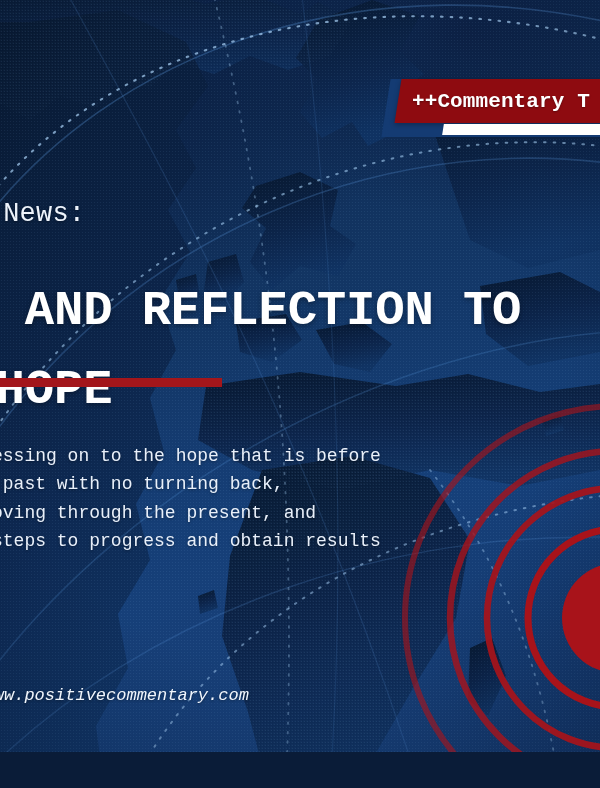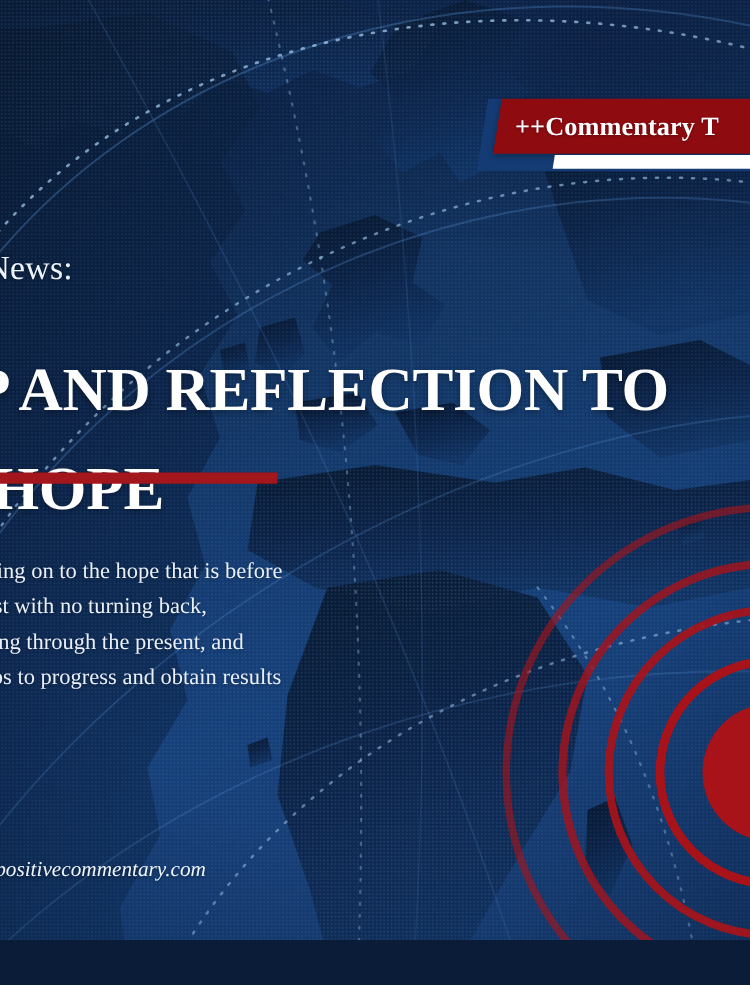--- a/index.html
+++ b/index.html
@@ -2,21 +2,21 @@
 <html><head>
 <meta charset="utf-8">
 <title>Breaking News Banner</title>
 <style>
   html,body{margin:0;padding:0;background:#0a1c38;}
   *{box-sizing:border-box;}
   .stage{
     position:relative;
     width:600px;height:752px;
     overflow:hidden;
-    font-family:Liberation Serif, serif;
+    font-family:Liberation Mono, monospace;
     background:#11305e;
   }
 
   
   .bg-base{
     position:absolute;inset:0;
     background:
       radial-gradient(ellipse 420px 300px at 78% 4%,  #0c2145 0%, rgba(12,33,69,0) 62%),
       radial-gradient(ellipse 520px 420px at 12% 6%,  #0a1d3e 0%, rgba(10,29,62,0) 66%),
       radial-gradient(ellipse 700px 560px at 50% 96%, #173f78 0%, rgba(23,63,120,0) 70%),

